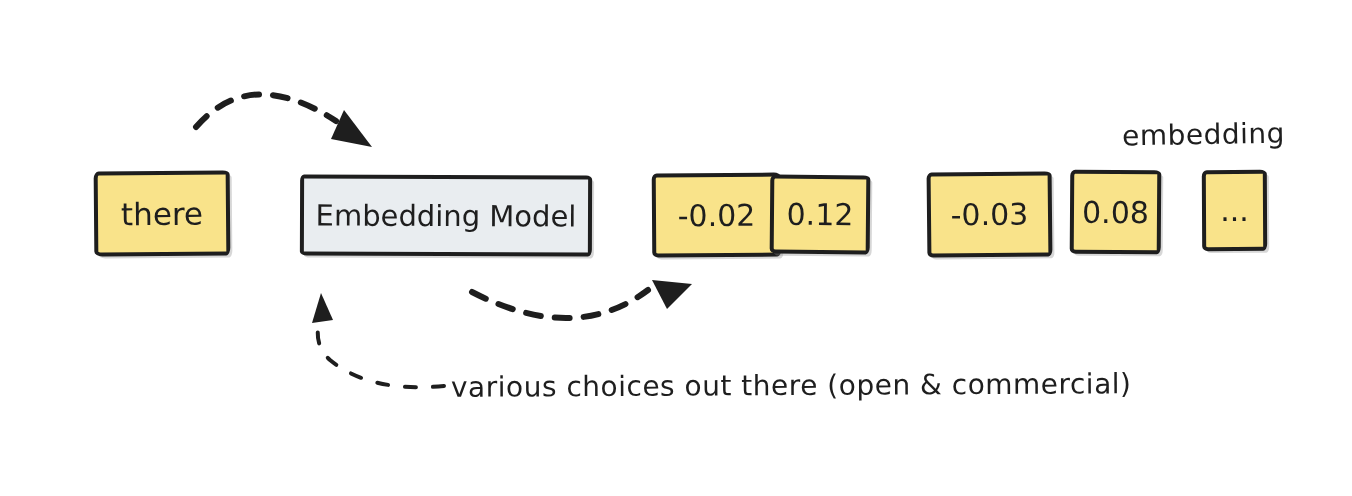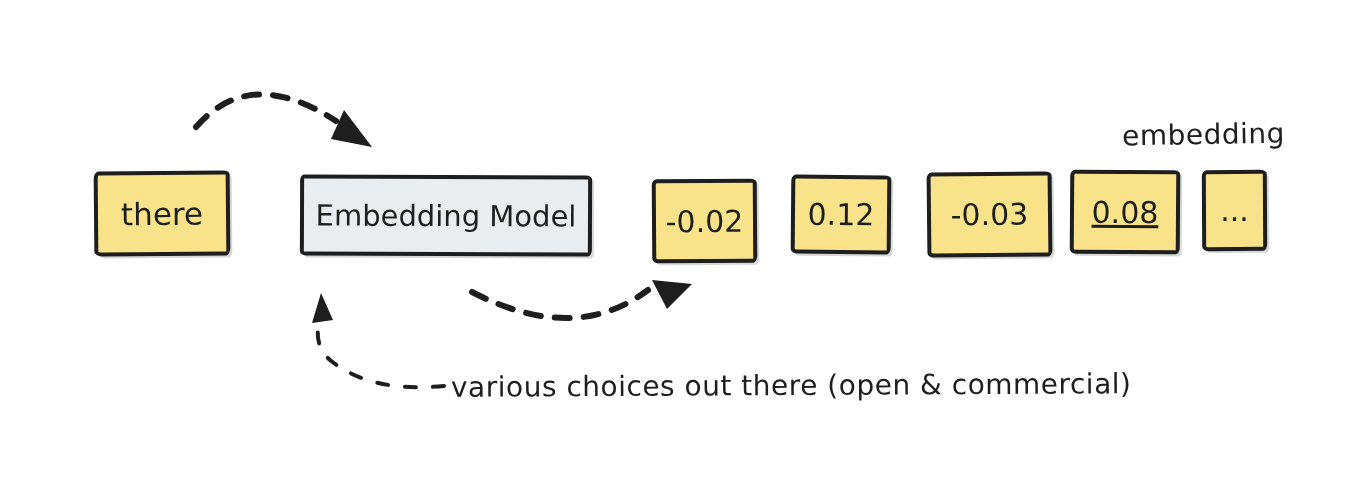--- a/index.html
+++ b/index.html
@@ -45,24 +45,24 @@
   .model-box {
     left: 300px; top: 175px; width: 292px; height: 81px;
     border-radius: 4px 6px 4px 7px / 6px 4px 7px 4px;
     transform: rotate(0.2deg);
     font-size: 29px;
   }
   .cell {
     font-size: 30px;
     border-radius: 5px 7px 4px 6px / 6px 4px 7px 5px;
   }
-  .cell-0 { left: 652px;  top: 179px; width: 105px; height: 84px; transform: rotate(-0.4deg); text-align: right; }
-  .cell-1 { left: 791px;  top: 175px; width: 100px; height: 79px; transform: rotate(0.5deg); }
+  .cell-0 { left: 652px;  top: 173px; width: 129px; height: 84px; transform: rotate(-0.4deg); text-align: right; }
+  .cell-1 { left: 770px;  top: 175px; width: 100px; height: 79px; transform: rotate(0.5deg); }
   .cell-2 { left: 927px;  top: 172px; width: 125px; height: 85px; transform: rotate(-0.6deg); }
-  .cell-3 { left: 1070px; top: 170px; width: 110px; height: 84px; transform: rotate(0.4deg); text-decoration: underline; }
+  .cell-3 { left: 1070px; top: 170px; width: 91px; height: 84px; transform: rotate(0.4deg); }
   .cell-4 { left: 1202px; top: 170px; width: 65px;  height: 81px; transform: rotate(-0.3deg); }
 
   .label {
     position: absolute;
     color: #1e1e1e;
     white-space: nowrap;
   }
   .embedding-label {
     left: 1122px; top: 118px;
     font-size: 28px;

